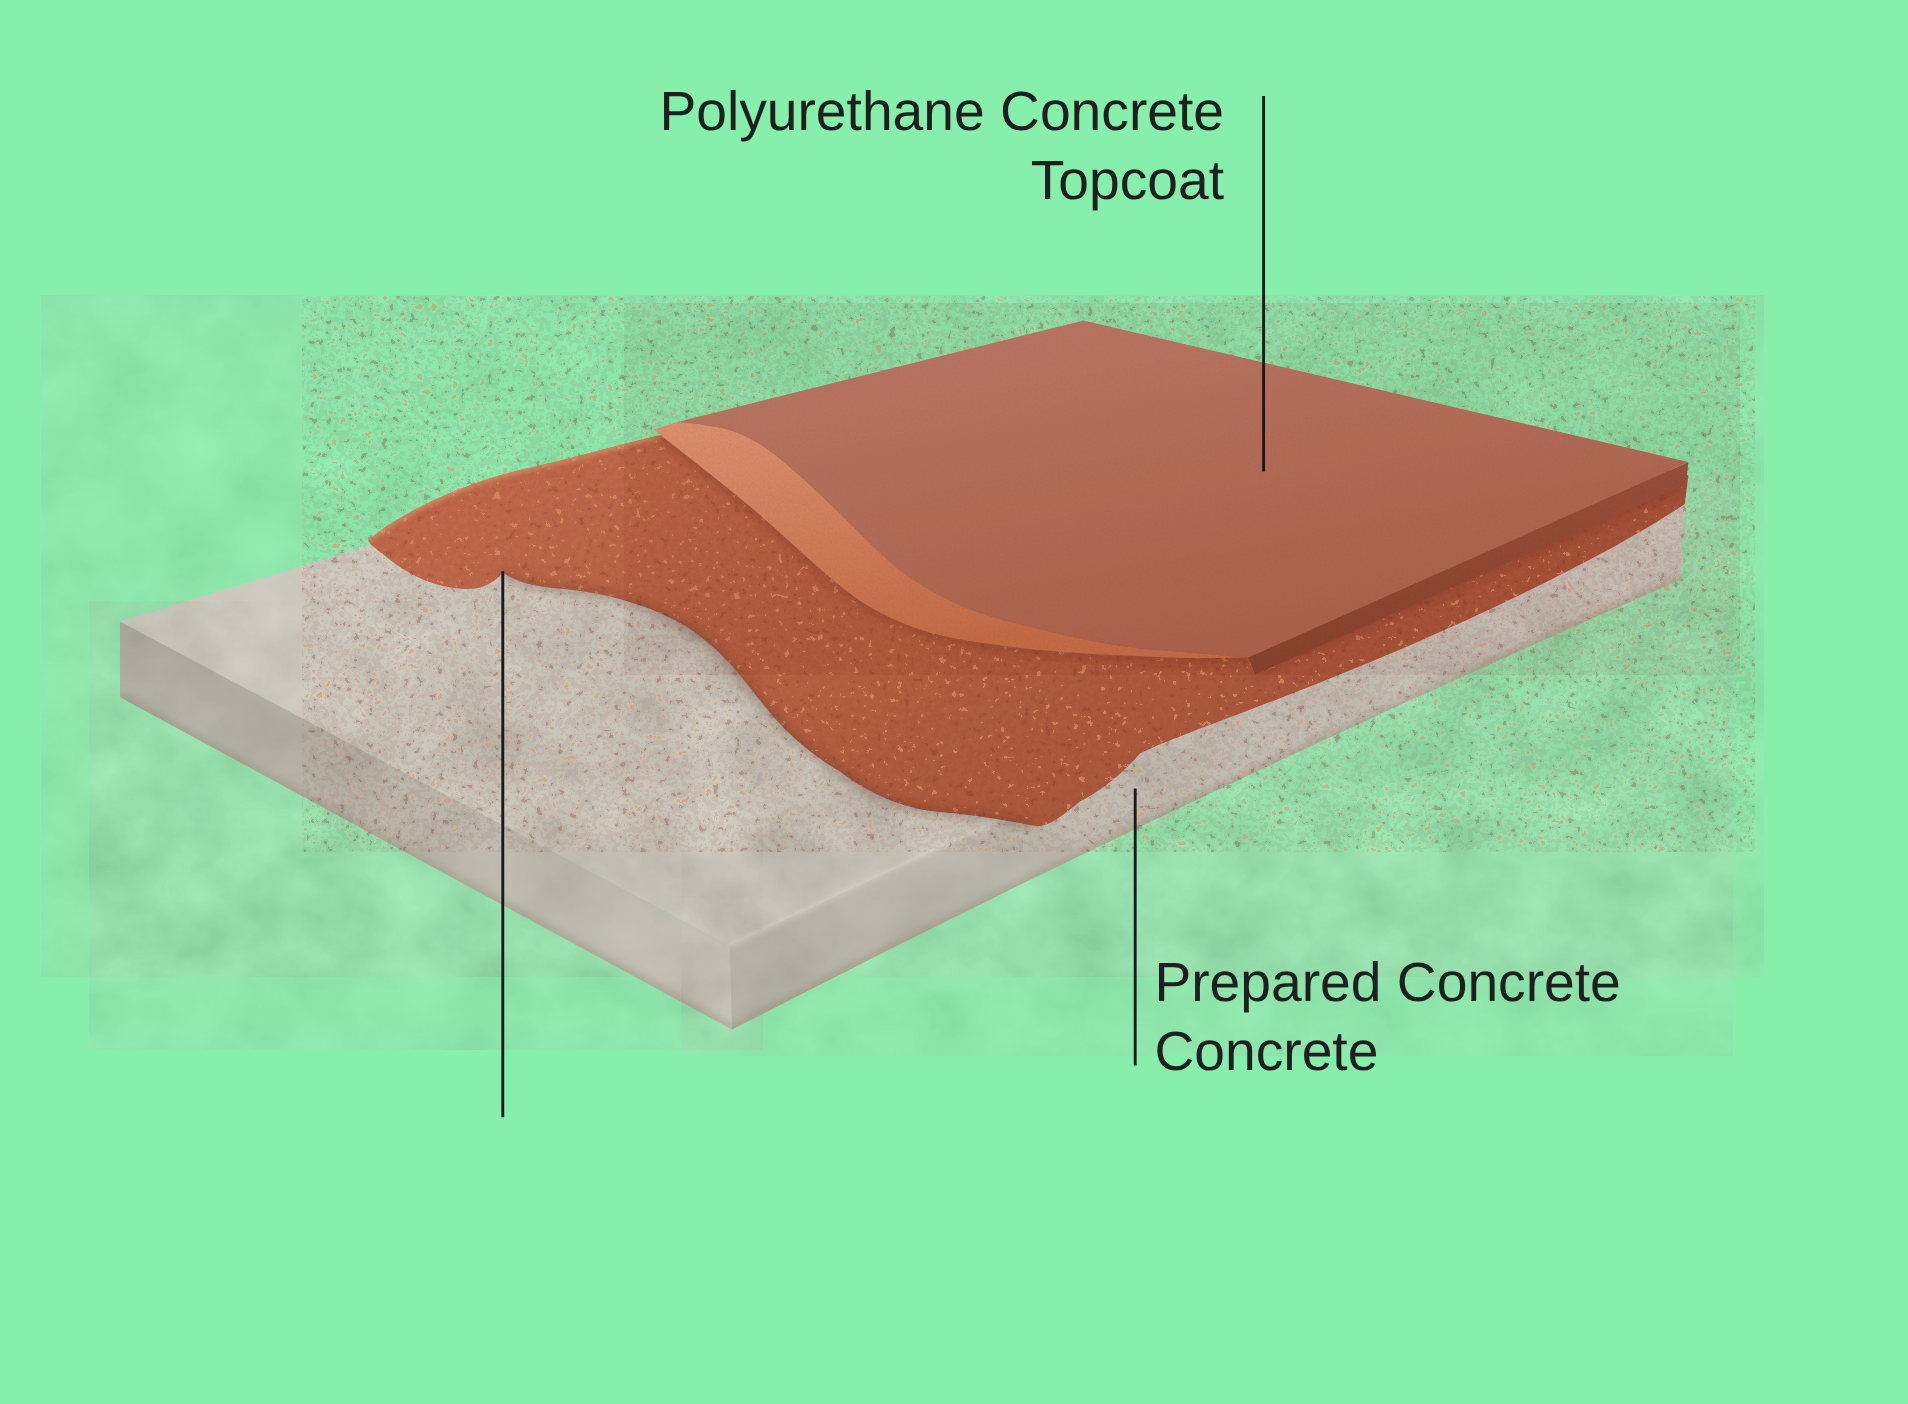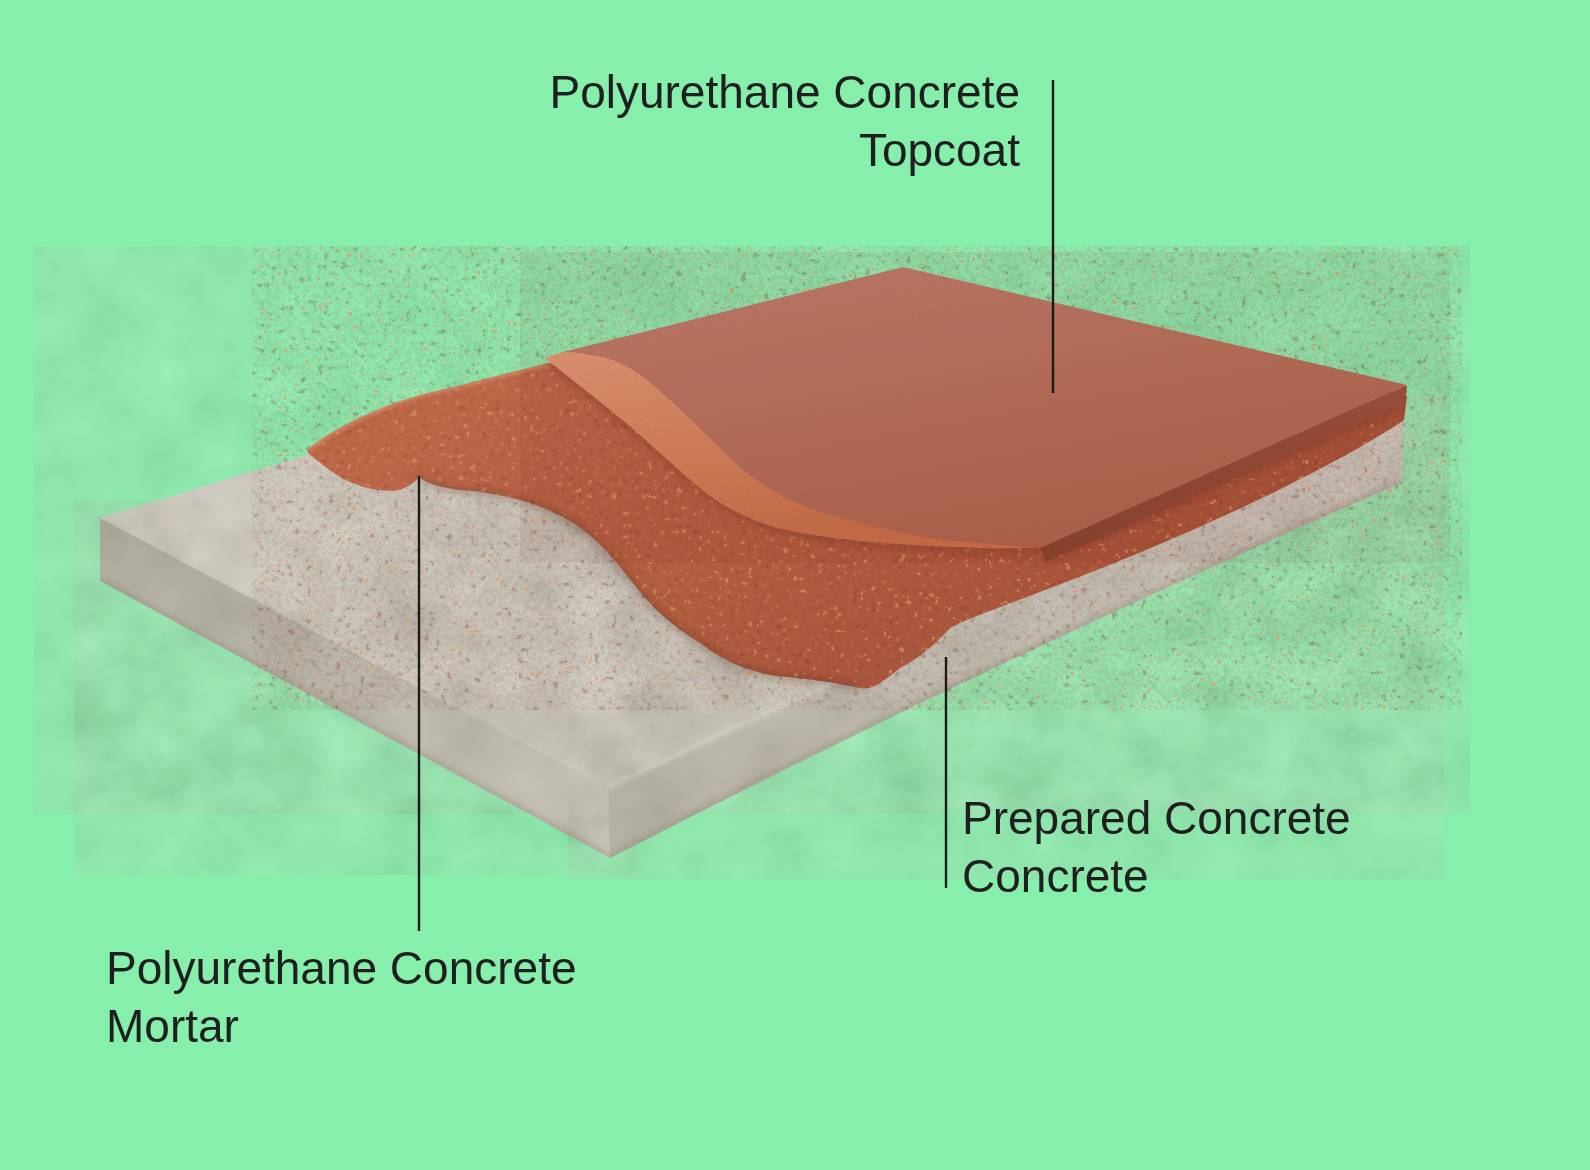--- a/index.html
+++ b/index.html
@@ -182,15 +182,14 @@
 
     <line x1="1053" y1="80" x2="1053" y2="393" stroke-width="2.4" stroke="#1a1a1a"></line>
     <line x1="946" y1="657" x2="946" y2="888" stroke-width="2.4" stroke="#1a1a1a"></line>
     <line x1="419" y1="476" x2="419" y2="931" stroke-width="2.4" stroke="#1a1a1a"></line>
   </svg>
 
   <div class="layer-label label-topcoat">Polyurethane Concrete Topcoat</div>
 
   <div class="layer-label label-substrate">Prepared Concrete Concrete</div>
 
-  <div class="layer-label label-mortar">Polyurethane Concrete Mortar</div>
 
 </div>
 
 </body></html>

